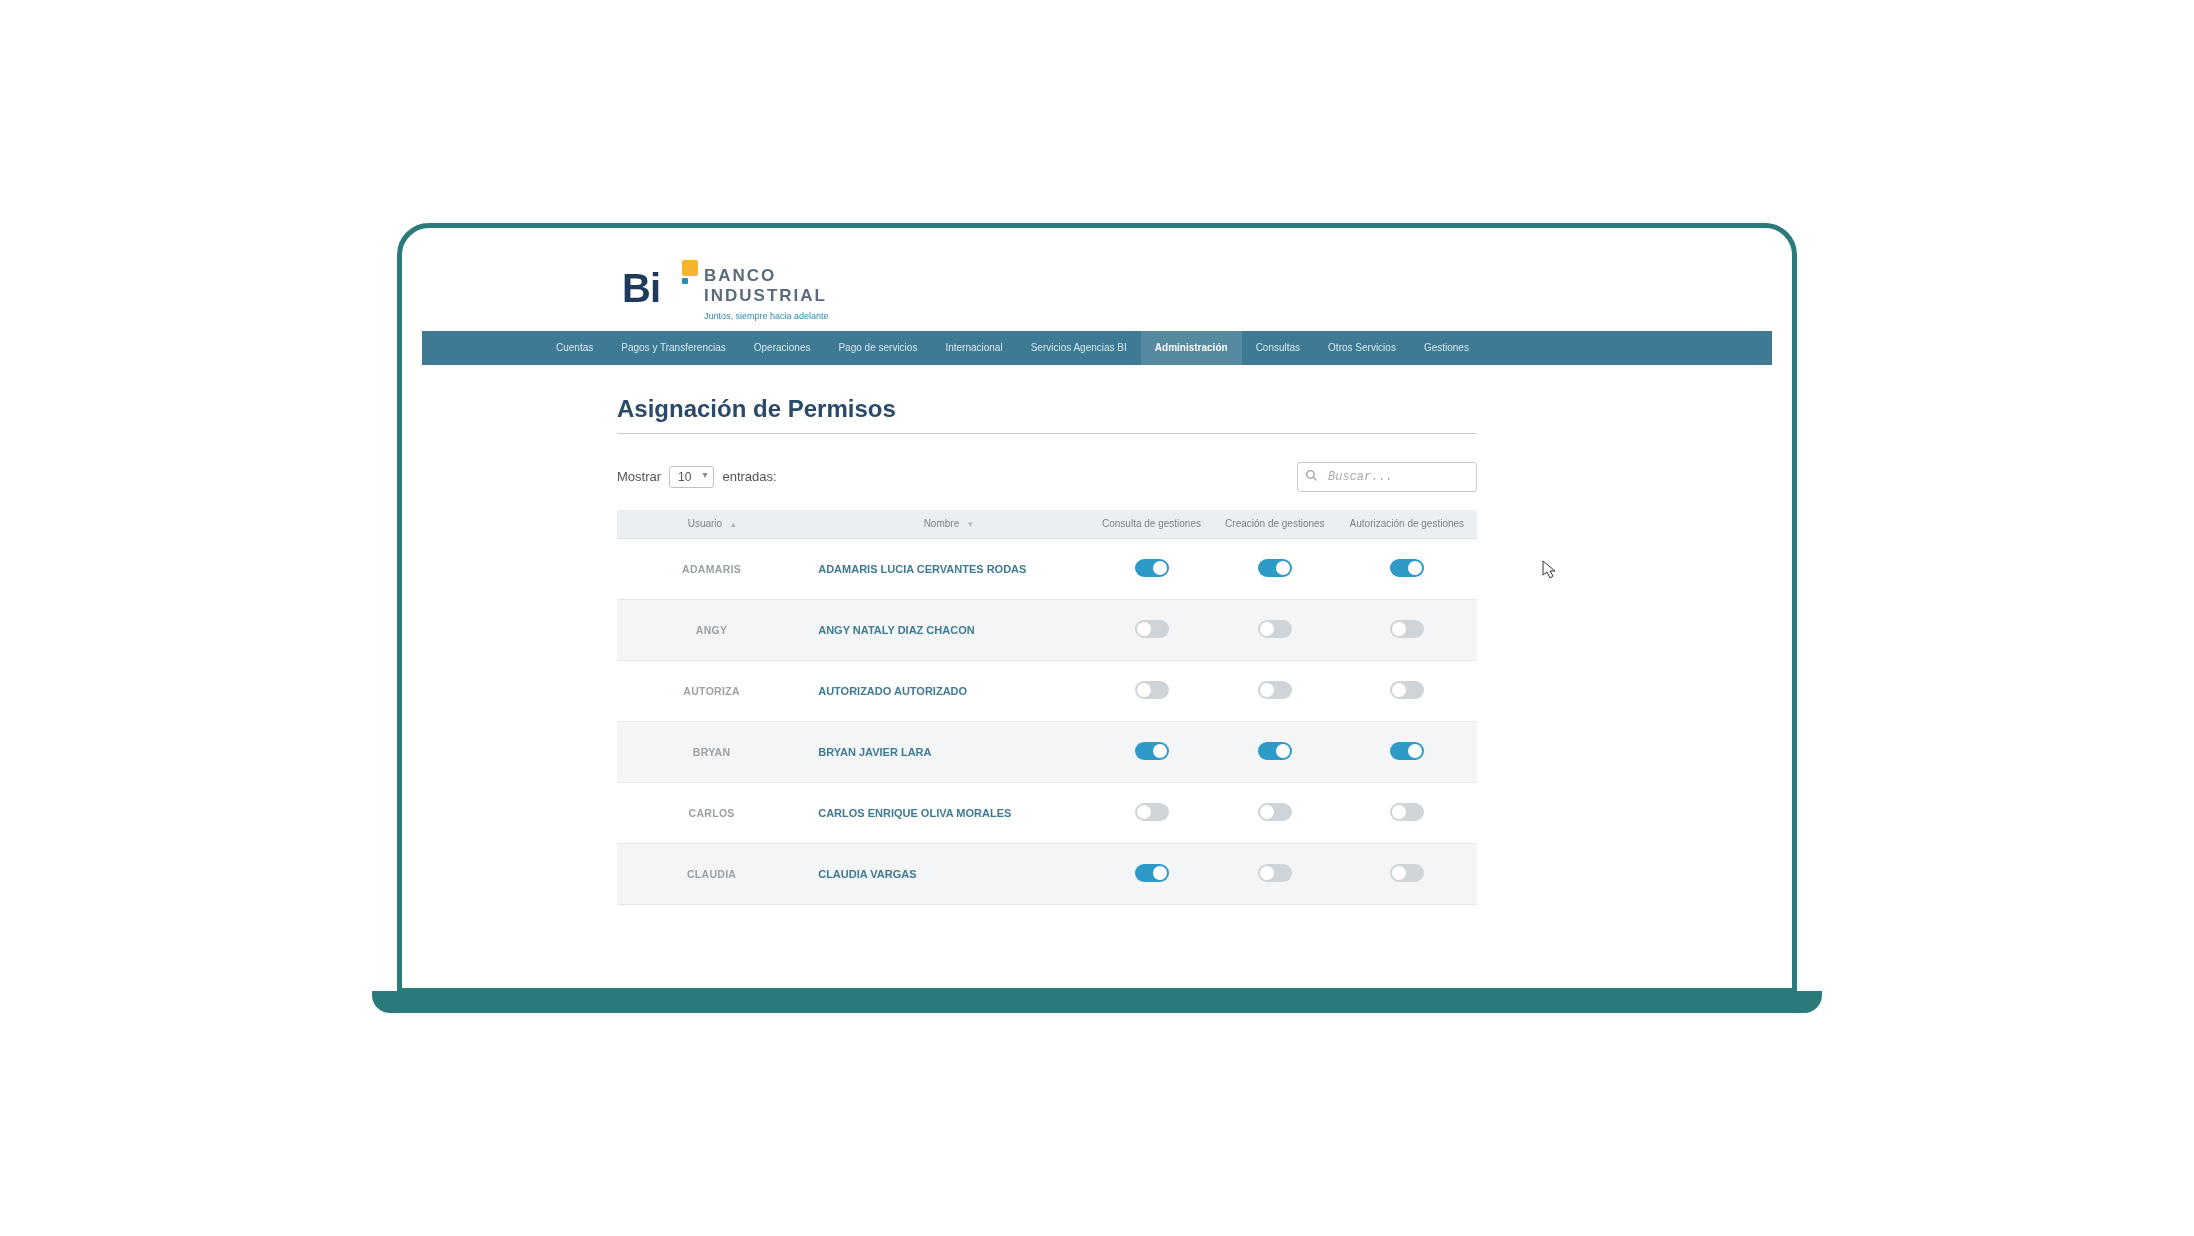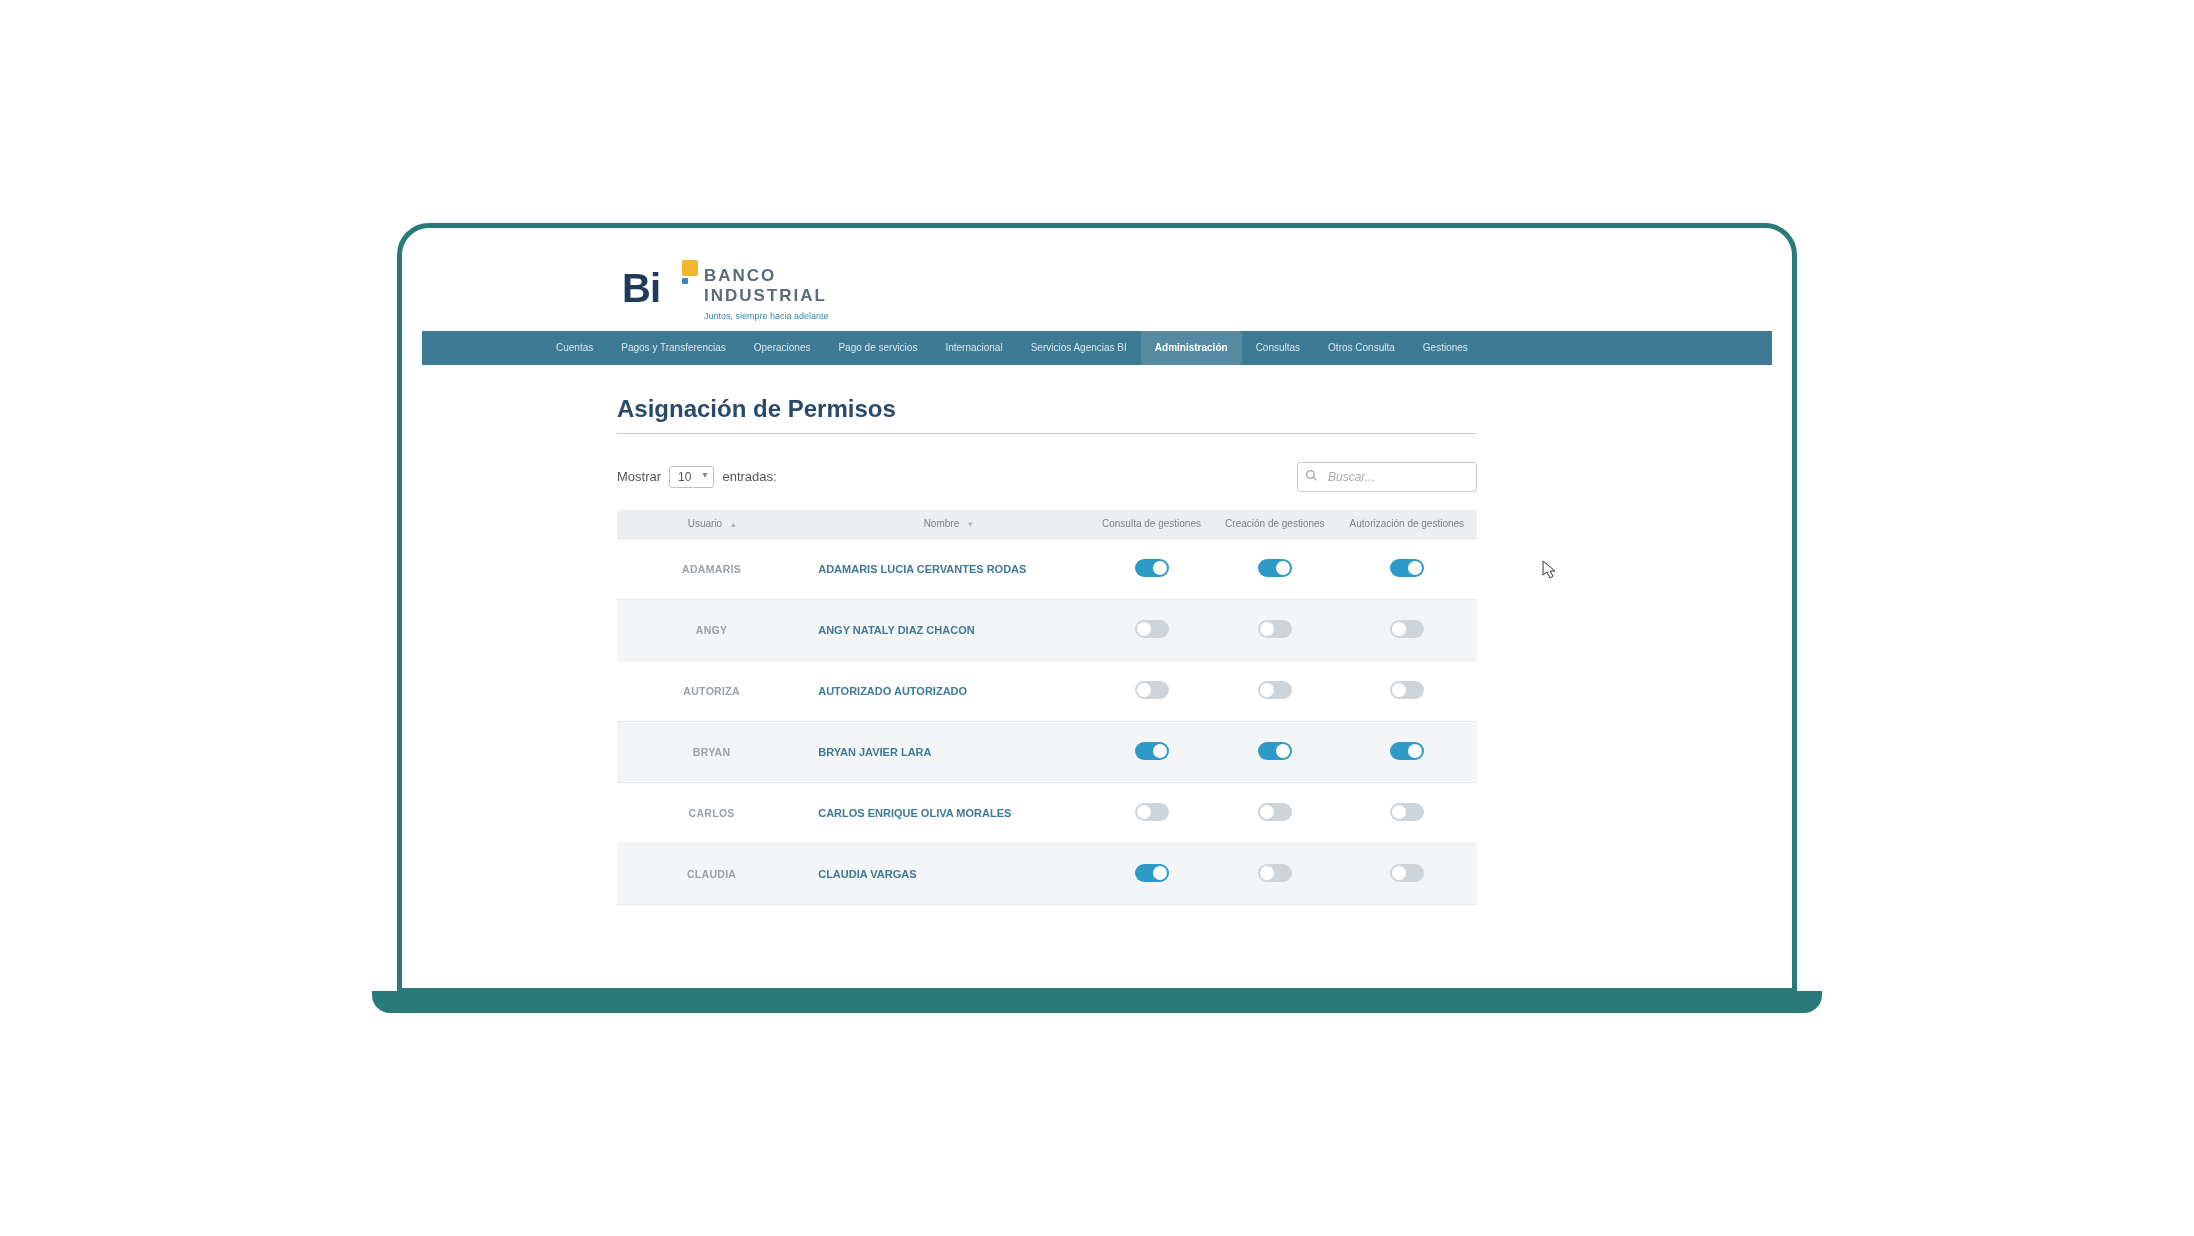--- a/index.html
+++ b/index.html
@@ -154,20 +154,21 @@
     width: 180px;
   }
   .search-input {
     width: 100%;
     border: 1px solid #c6cbd0;
     border-radius: 3px;
     padding: 7px 10px 7px 30px;
     font-size: 12px;
     color: #777;
     font-style: italic;
+    font-family: Liberation Mono, monospace;
   }
   .search-input::placeholder { color: #aaa; font-style: italic; }
   .search-icon {
     position: absolute;
     left: 8px; top: 50%;
     transform: translateY(-50%);
     color: #9aa3ab;
   }
 
   
@@ -266,21 +267,21 @@
 
       <div class="navbar" id="navbar">
           <div class="nav-item">Cuentas</div>
           <div class="nav-item">Pagos y Transferencias</div>
           <div class="nav-item">Operaciones</div>
           <div class="nav-item">Pago de servicios</div>
           <div class="nav-item">Internacional</div>
           <div class="nav-item">Servicios Agencias BI</div>
           <div class="nav-item active">Administración</div>
           <div class="nav-item">Consultas</div>
-          <div class="nav-item">Otros Consulta</div>
+          <div class="nav-item">Otros Servicios</div>
           <div class="nav-item">Gestiones</div>
         </div>
 
       <div class="content">
         <h1 class="page-title">Asignación de Permisos</h1>
 
         <div class="controls-row">
           <div class="entries-ctl">
             <span>Mostrar</span>
             <span class="entries-select">

